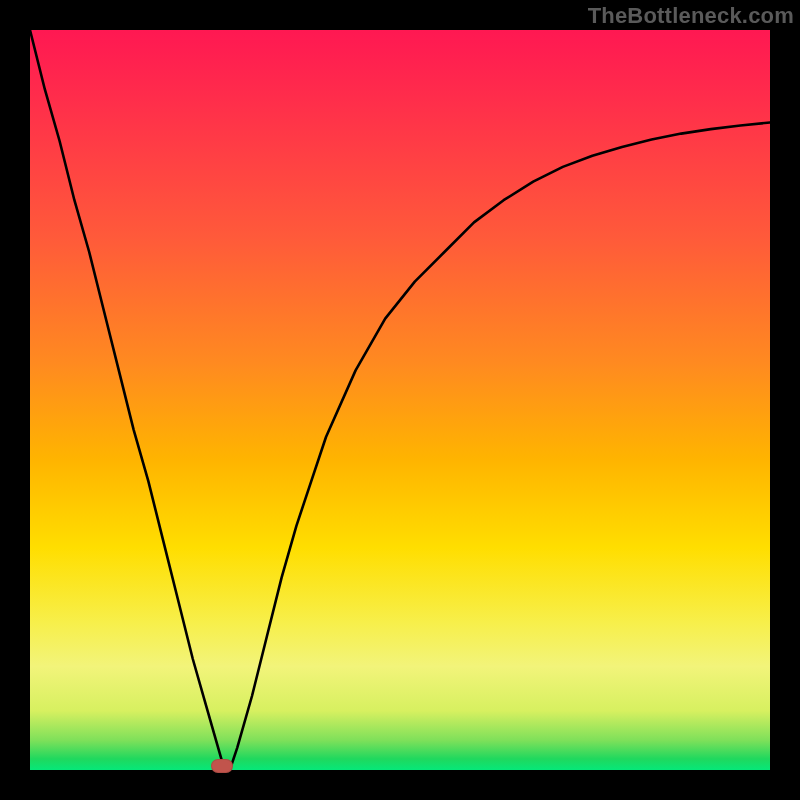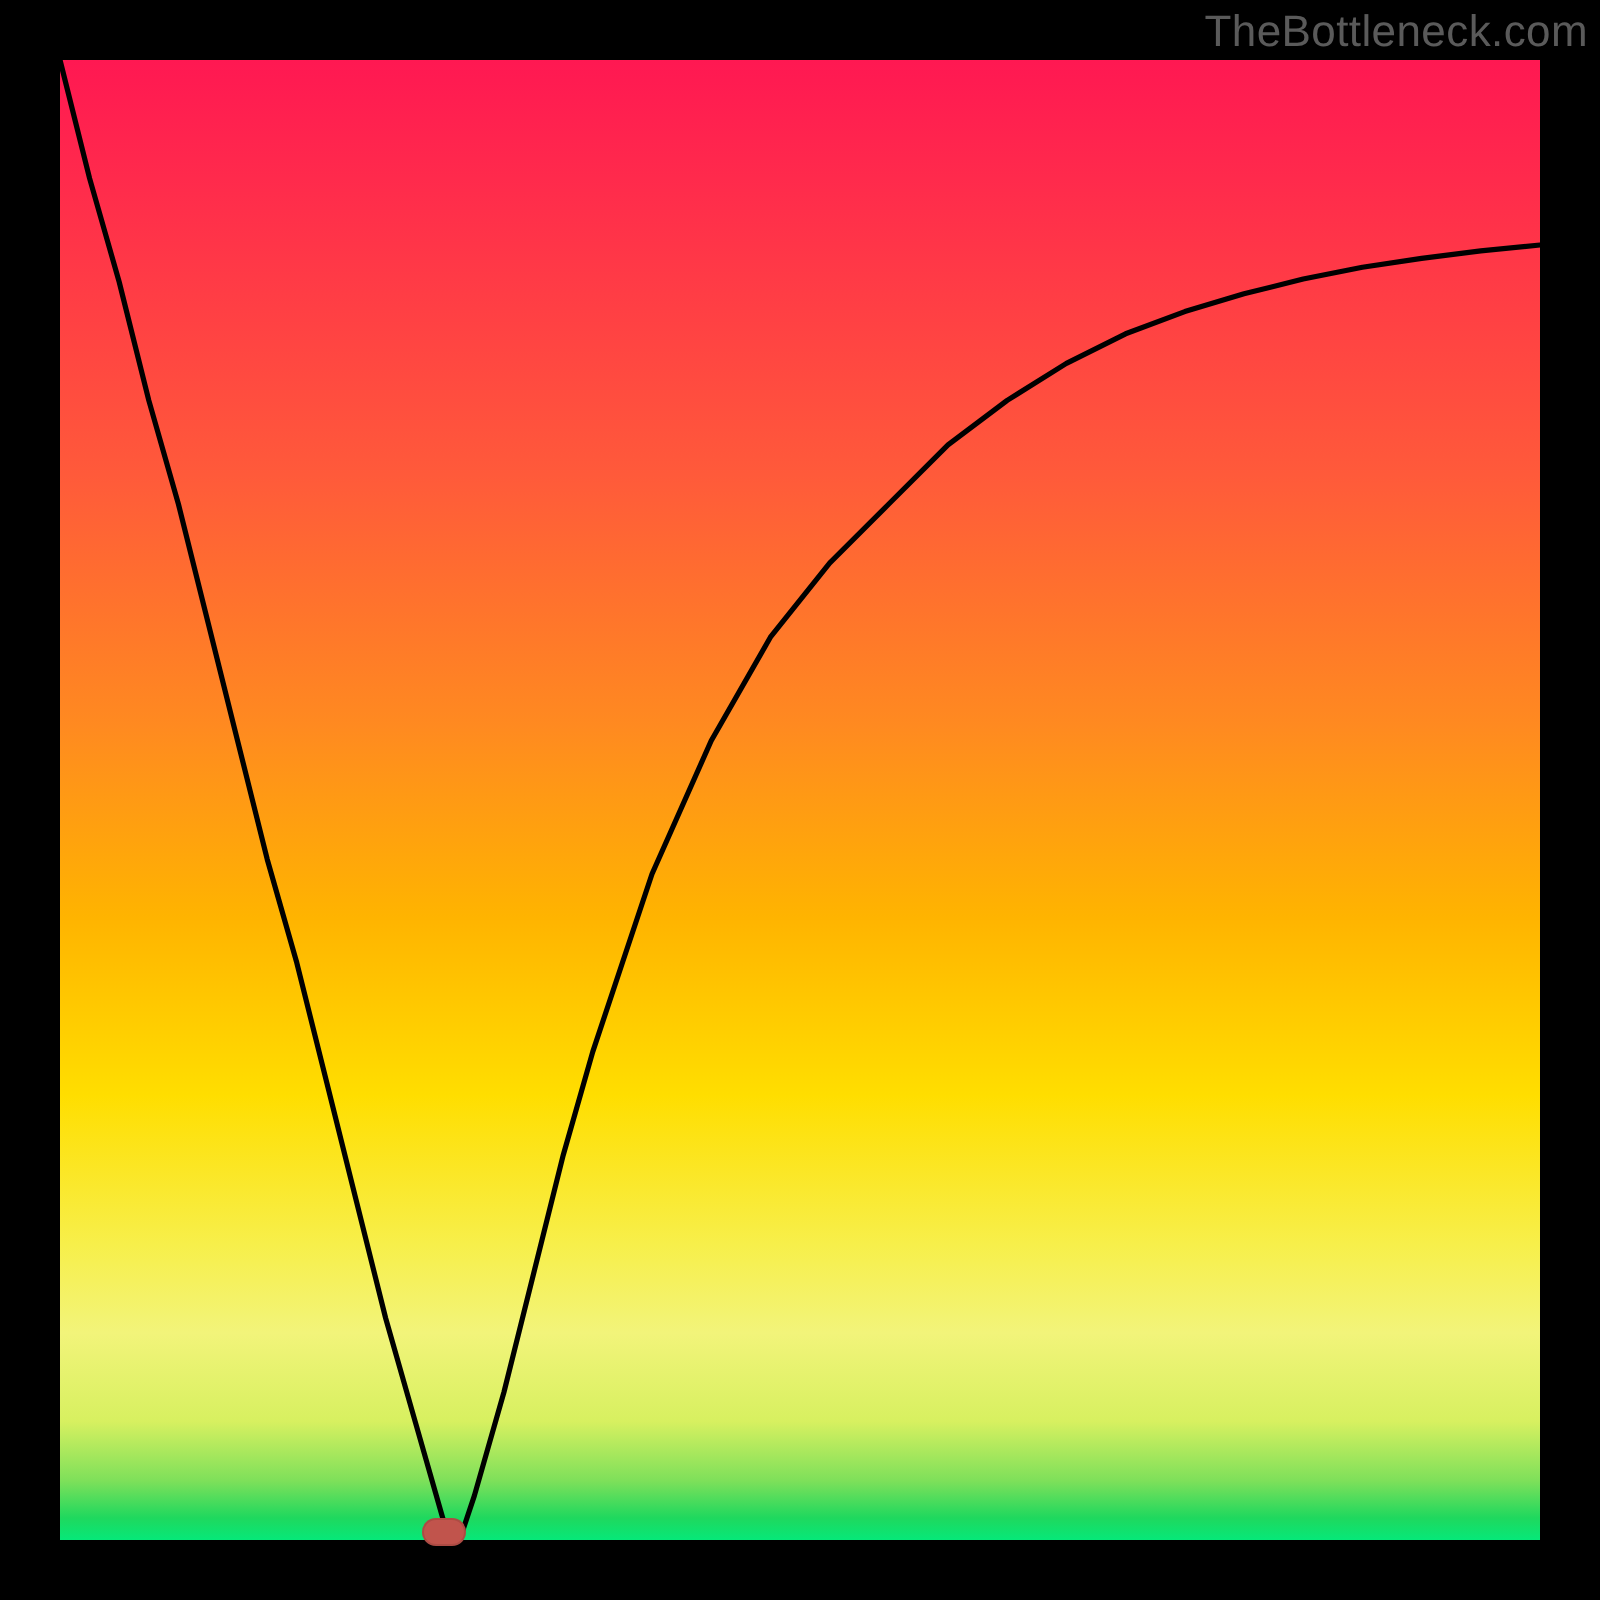--- a/index.html
+++ b/index.html
@@ -55,21 +55,21 @@
     border-radius: 7px / 7px;
     background: #c1544c;
     box-shadow: 0 0 0 1px rgba(0,0,0,0.1) inset;
   }
   .watermark {
     position: absolute;
     right: 6px;
     top: 3px;
     color: #5a5a5a;
     font-size: 22px;
-    font-weight: 400;
+    font-weight: 700;
     letter-spacing: 0.2px;
     user-select: none;
   }
 </style>
 </head>
 <body>
 
 <div class="frame">
   <div class="watermark">TheBottleneck.com</div>
   <div class="plot-area">

